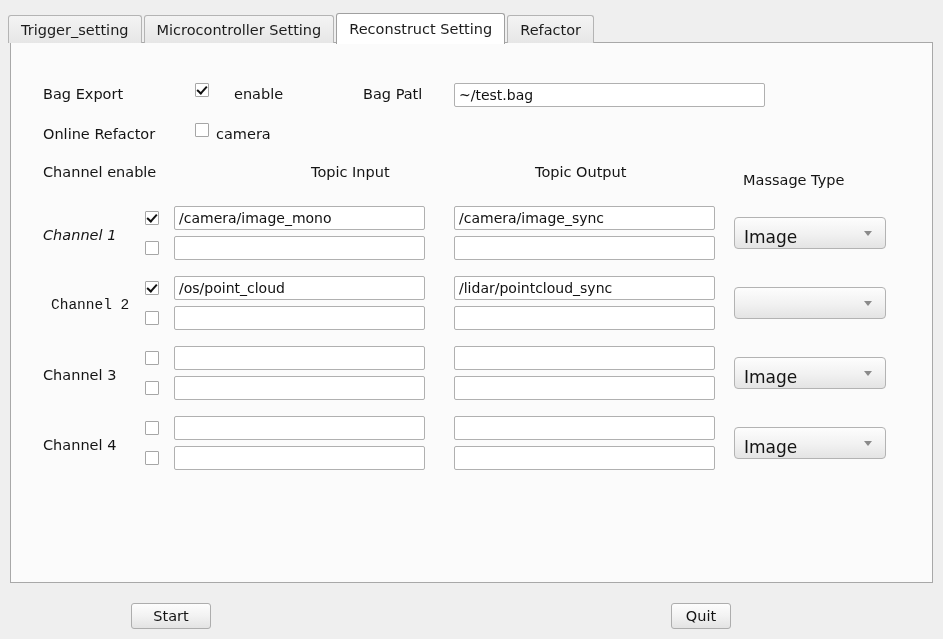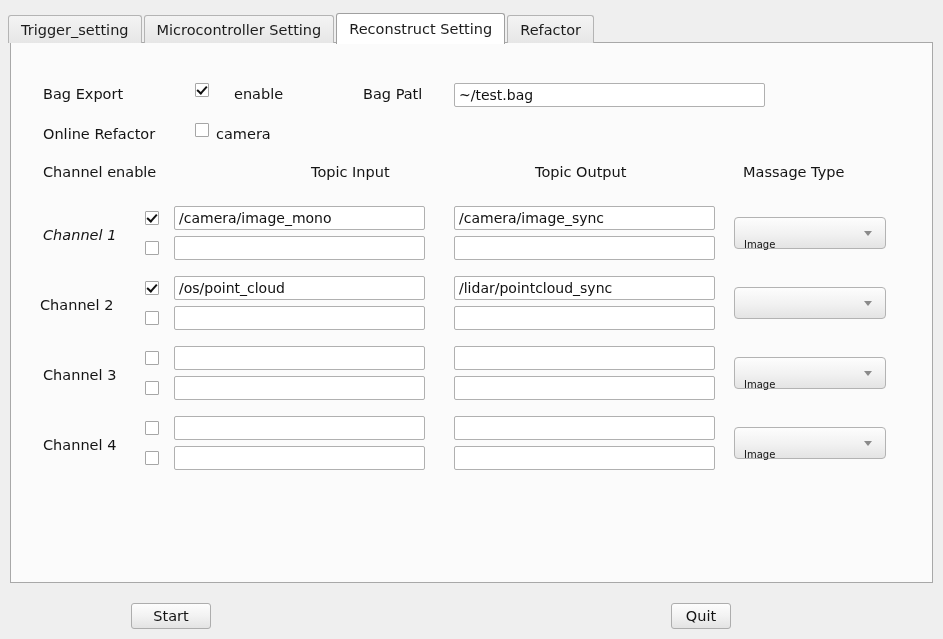--- a/index.html
+++ b/index.html
@@ -133,24 +133,24 @@
     width: 152px;
     height: 32px;
     background: linear-gradient(to bottom, #fdfdfd 0%, #f1f1f1 55%, #e4e4e4 100%);
     border: 1px solid #b3b3b3;
     border-radius: 4px;
     cursor: default;
   }
   .combo .ctext {
     position: absolute;
     left: 9px;
-    top: 12px;
+    top: 4px;
     height: 30px;
     line-height: 30px;
-    font-size: 10px;
+    font-size: 17px;
     color: #141414;
     white-space: nowrap;
   }
   .combo .carrow {
     position: absolute;
     right: 13px;
     top: 13px;
     width: 0;
     height: 0;
     border-left: 4.5px solid transparent;
@@ -196,35 +196,35 @@
   <input class="tinput" style="left: 443px; top: 40px; width: 311px;" value="~/test.bag">
 
   <span class="lbl" style="left:32px; top:84px;">Online Refactor</span>
 
   <div class="cbox" style="left:184px; top:80px;"></div>
   <span class="cbox-label" style="left:205px; top:84px;">camera</span>
 
   <span class="hdr" style="left:32px; top:122px;">Channel enable</span>
   <span class="hdr" style="left:254px; top:122px;margin-left:46px;">Topic Input</span>
   <span class="hdr" style="left:524px; top:122px;">Topic Output</span>
-  <span class="hdr" style="left:732px; top:122px;">Massage Type</span>
+  <span class="hdr" style="left:732px; top:130px;">Massage Type</span>
 
   <div id="channels">
       <span class="lbl" style="left: 32px; top: 185px; font-style: italic;">Channel 1</span>
       <div class="cbox checked" style="left: 134px; top: 168px;"></div>
       <input class="tinput" value="/camera/image_mono" style="left: 163px; top: 163px; width: 251px;">
       <input class="tinput" value="/camera/image_sync" style="left: 443px; top: 163px; width: 261px;">
       <div class="cbox" style="left: 134px; top: 198px;"></div>
       <input class="tinput" value="" style="left: 163px; top: 193px; width: 251px;">
       <input class="tinput" value="" style="left: 443px; top: 193px; width: 261px;">
       <div class="combo" style="left: 723px; top: 174px;">
         <span class="ctext">Image</span>
         <span class="carrow"></span>
       </div>
-      <span class="lbl" style="left: 29px; top: 255px;">Channel 2</span>
+      <span class="lbl" style="left: 40px; top: 255px; font-family: Liberation Mono, monospace;">Channel 2</span>
       <div class="cbox checked" style="left: 134px; top: 238px;"></div>
       <input class="tinput" value="/os/point_cloud" style="left: 163px; top: 233px; width: 251px;">
       <input class="tinput" value="/lidar/pointcloud_sync" style="left: 443px; top: 233px; width: 261px;">
       <div class="cbox" style="left: 134px; top: 268px;"></div>
       <input class="tinput" value="" style="left: 163px; top: 263px; width: 251px;">
       <input class="tinput" value="" style="left: 443px; top: 263px; width: 261px;">
       <div class="combo" style="left: 723px; top: 244px;">
         <span class="carrow"></span>
       </div>
       <span class="lbl" style="left: 32px; top: 325px;">Channel 3</span>

